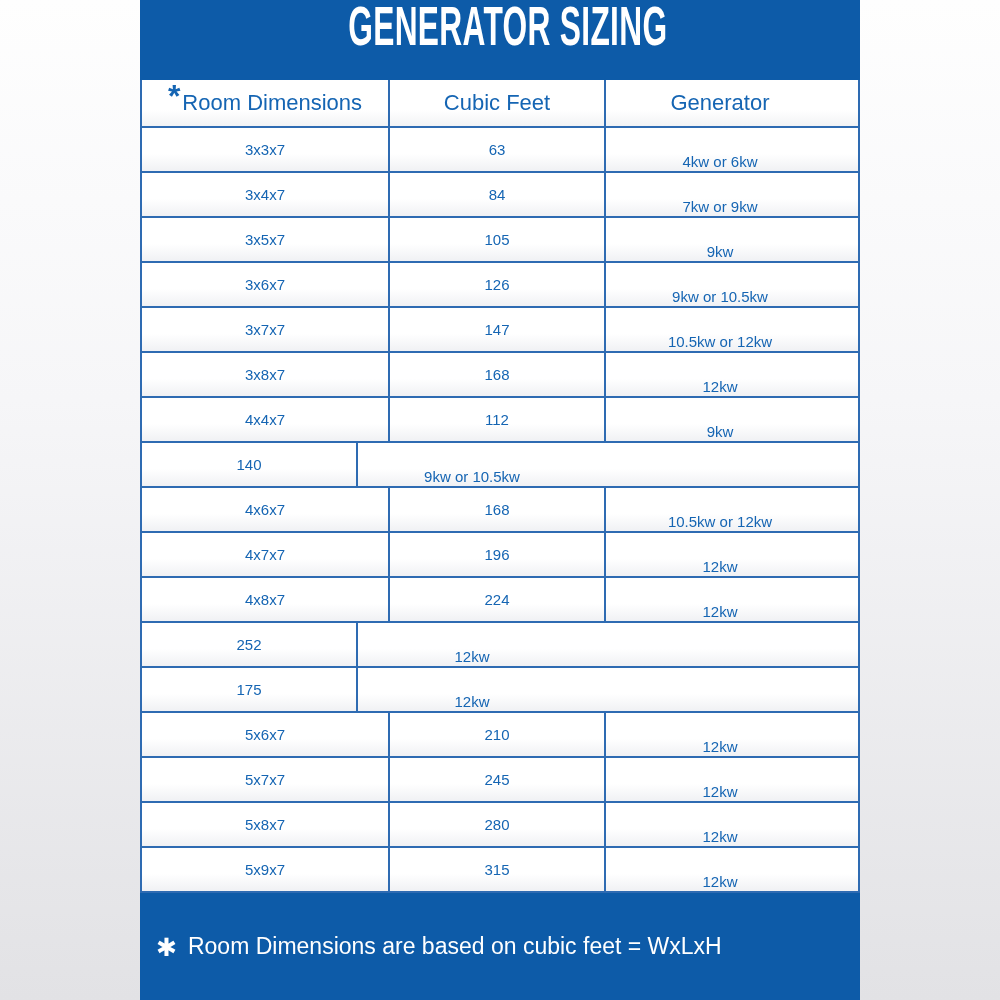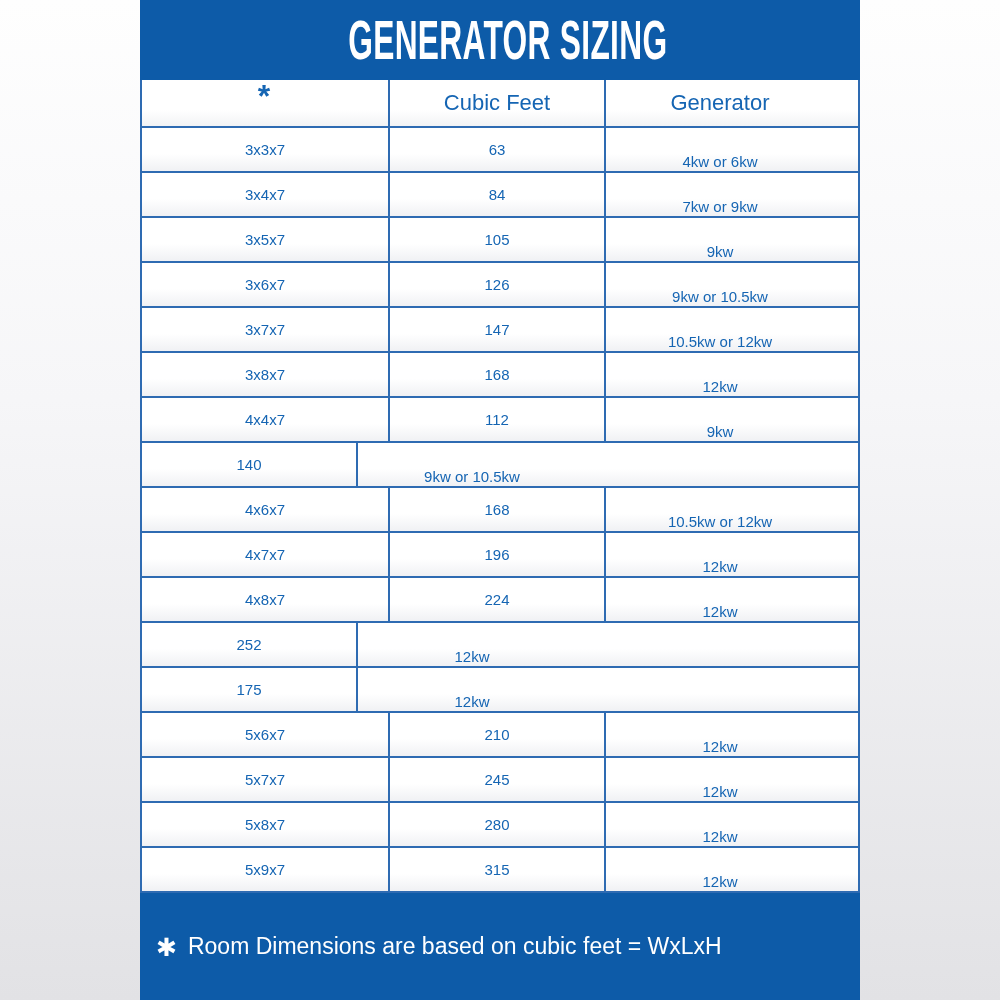--- a/index.html
+++ b/index.html
@@ -10,21 +10,21 @@
     overflow: hidden;
   }
   .panel {
     position: absolute; left: 140px; top: 0;
     width: 720px; height: 1000px;
     background: #0d5ba8;
     display: flex; flex-direction: column;
   }
   .title-band {
     height: 80px; flex: 0 0 80px;
-    display: flex; align-items: center; justify-content: center; padding-left: 16px;
+    display: flex; justify-content: center; padding-left: 16px;
   }
   .title {
     color: #ffffff; font-weight: bold; font-size: 48px;
     white-space: nowrap; letter-spacing: 0.5px;
     transform: scale(0.66, 1.15);
   }
   .gtable {
     flex: 0 0 813px;
     width: 720px;
     border-left: 2px solid #2e6bb2;
@@ -69,20 +69,21 @@
 <div class="panel">
 
   <div class="title-band">
     <div class="title">GENERATOR SIZING</div>
   </div>
 
   <div class="gtable">
     <div class="hrow">
       <div class="cell c1 hcell">
           <span class="ast">*</span>
+          <span>Room Dimensions</span>
         </div>
       <div class="cell c2 hcell">Cubic Feet</div>
       <div class="cell c3 hcell">Generator</div>
     </div>
     <div id="tbody">
   <div class="drow">
     <div class="cell c1">3x3x7</div>
     <div class="cell c2">63</div>
     <div class="cell c3">4kw or 6kw</div>
   </div>

